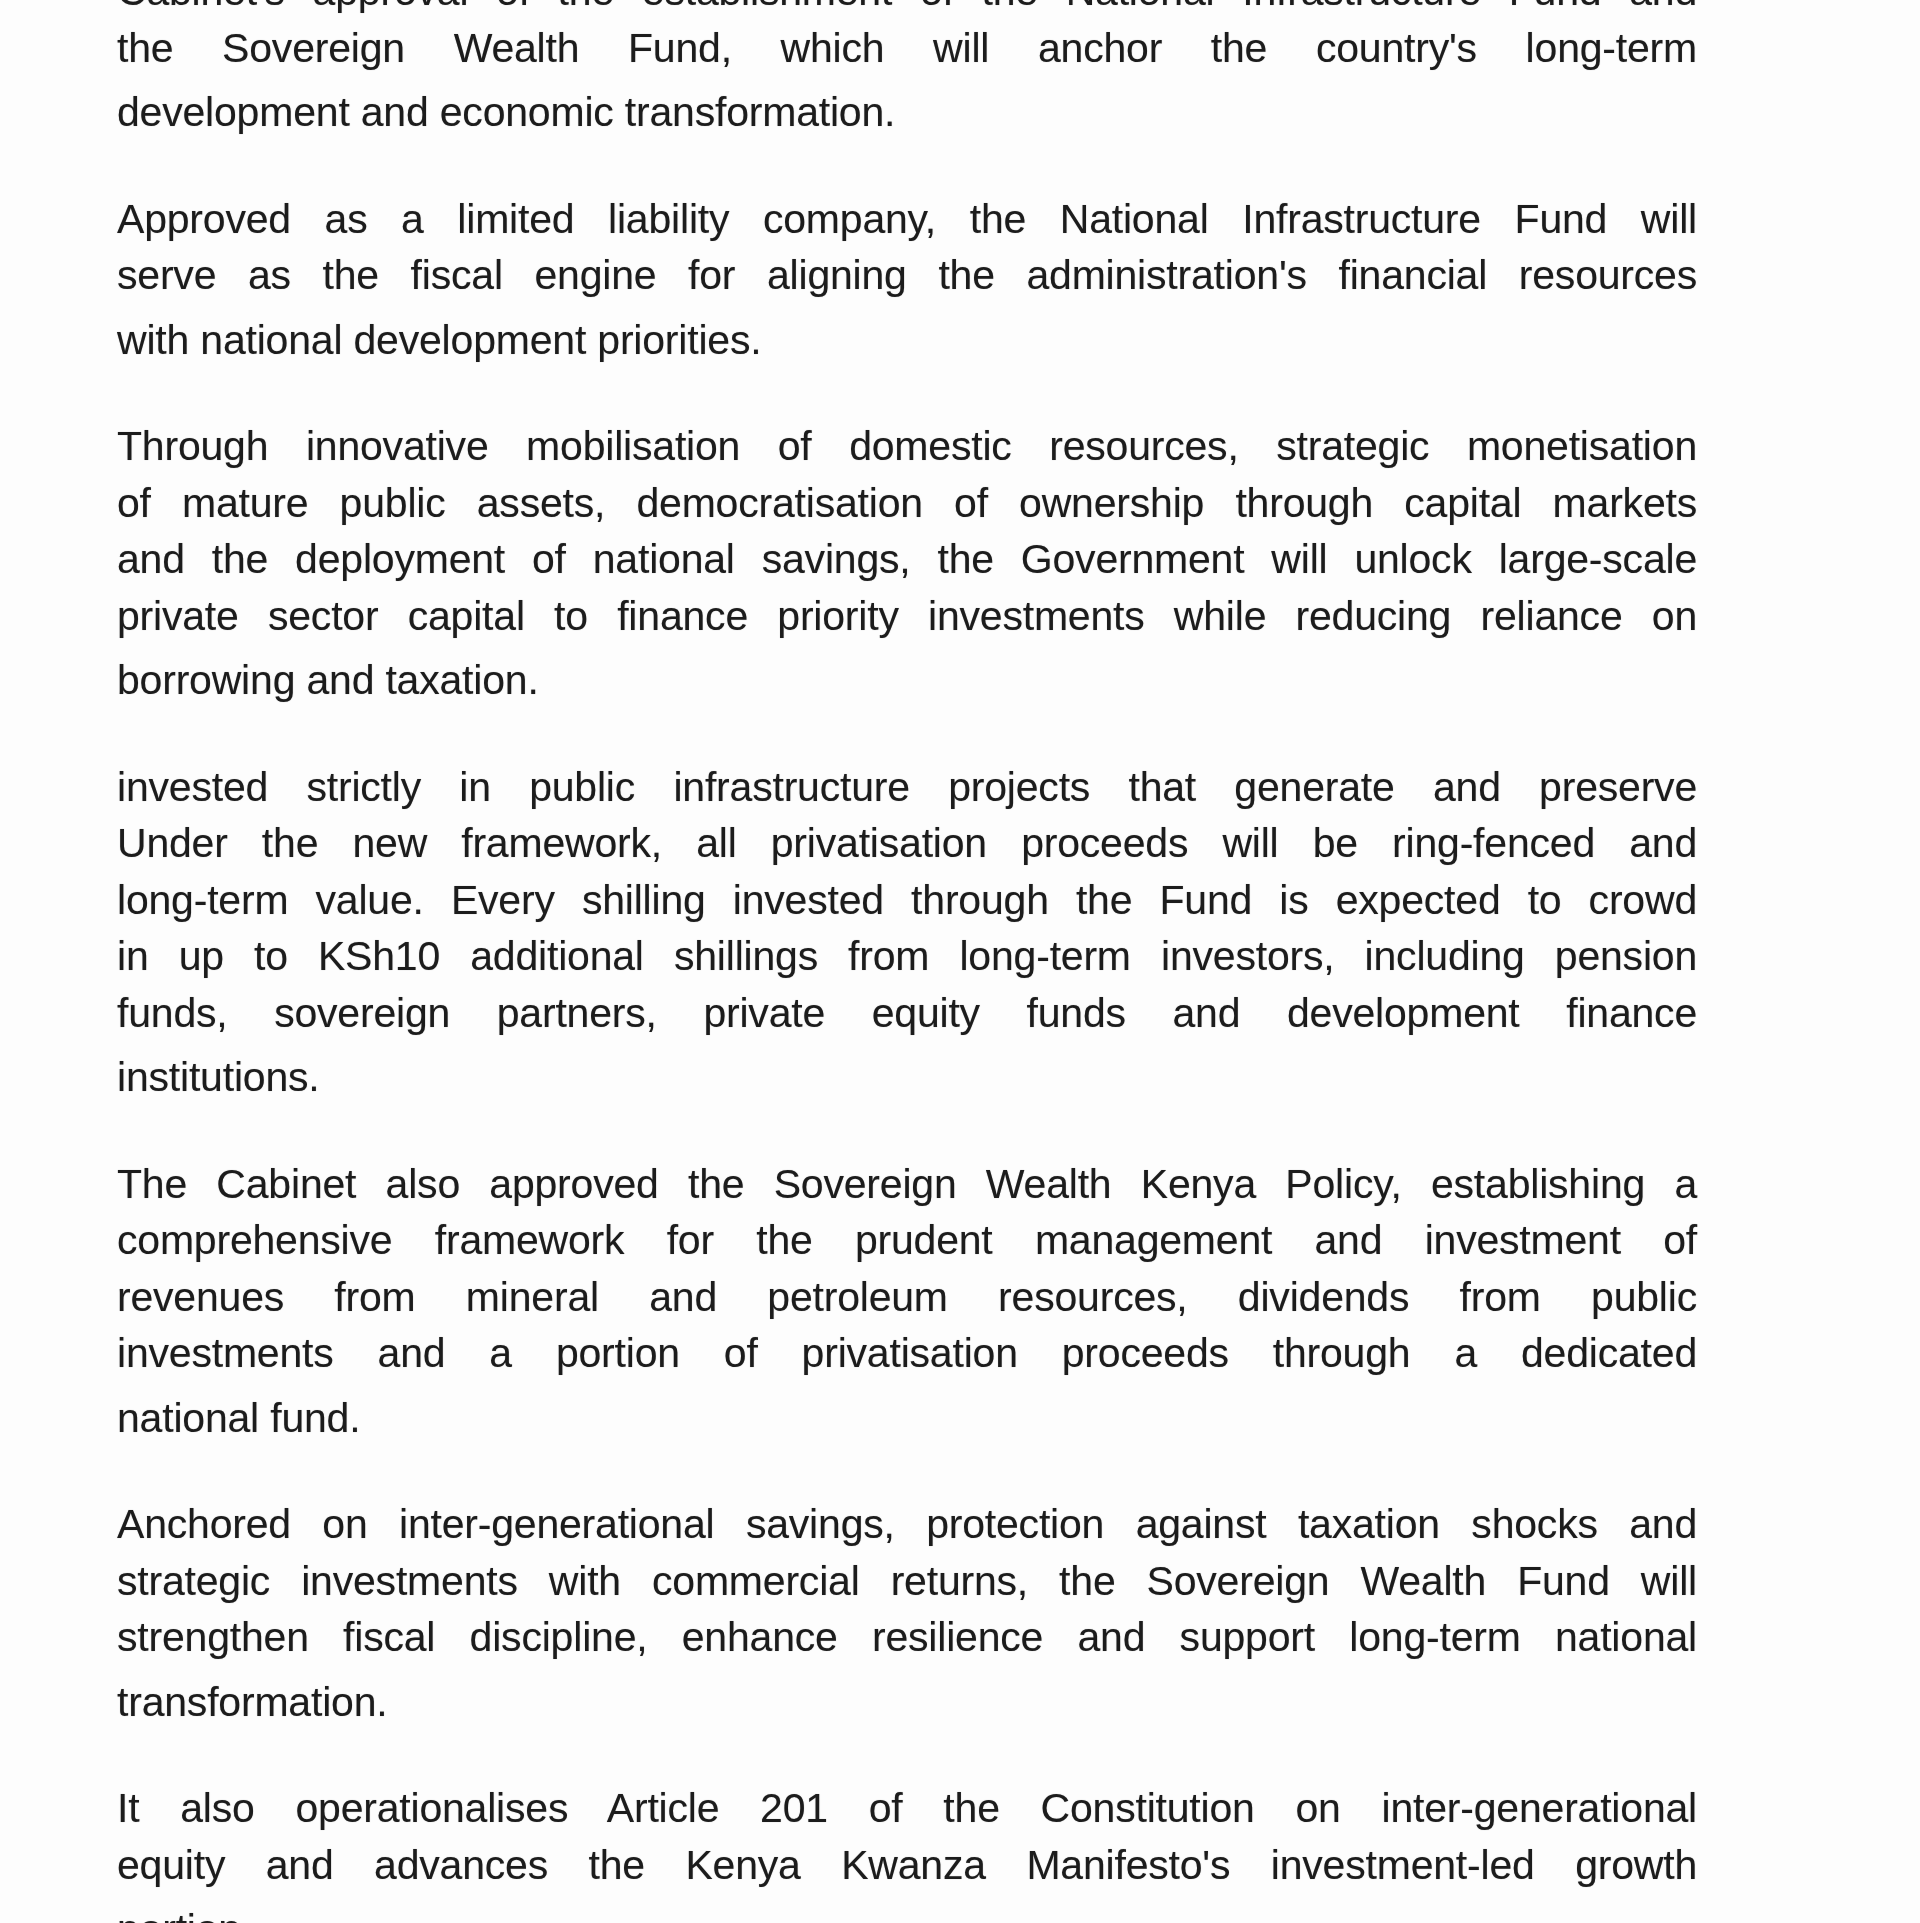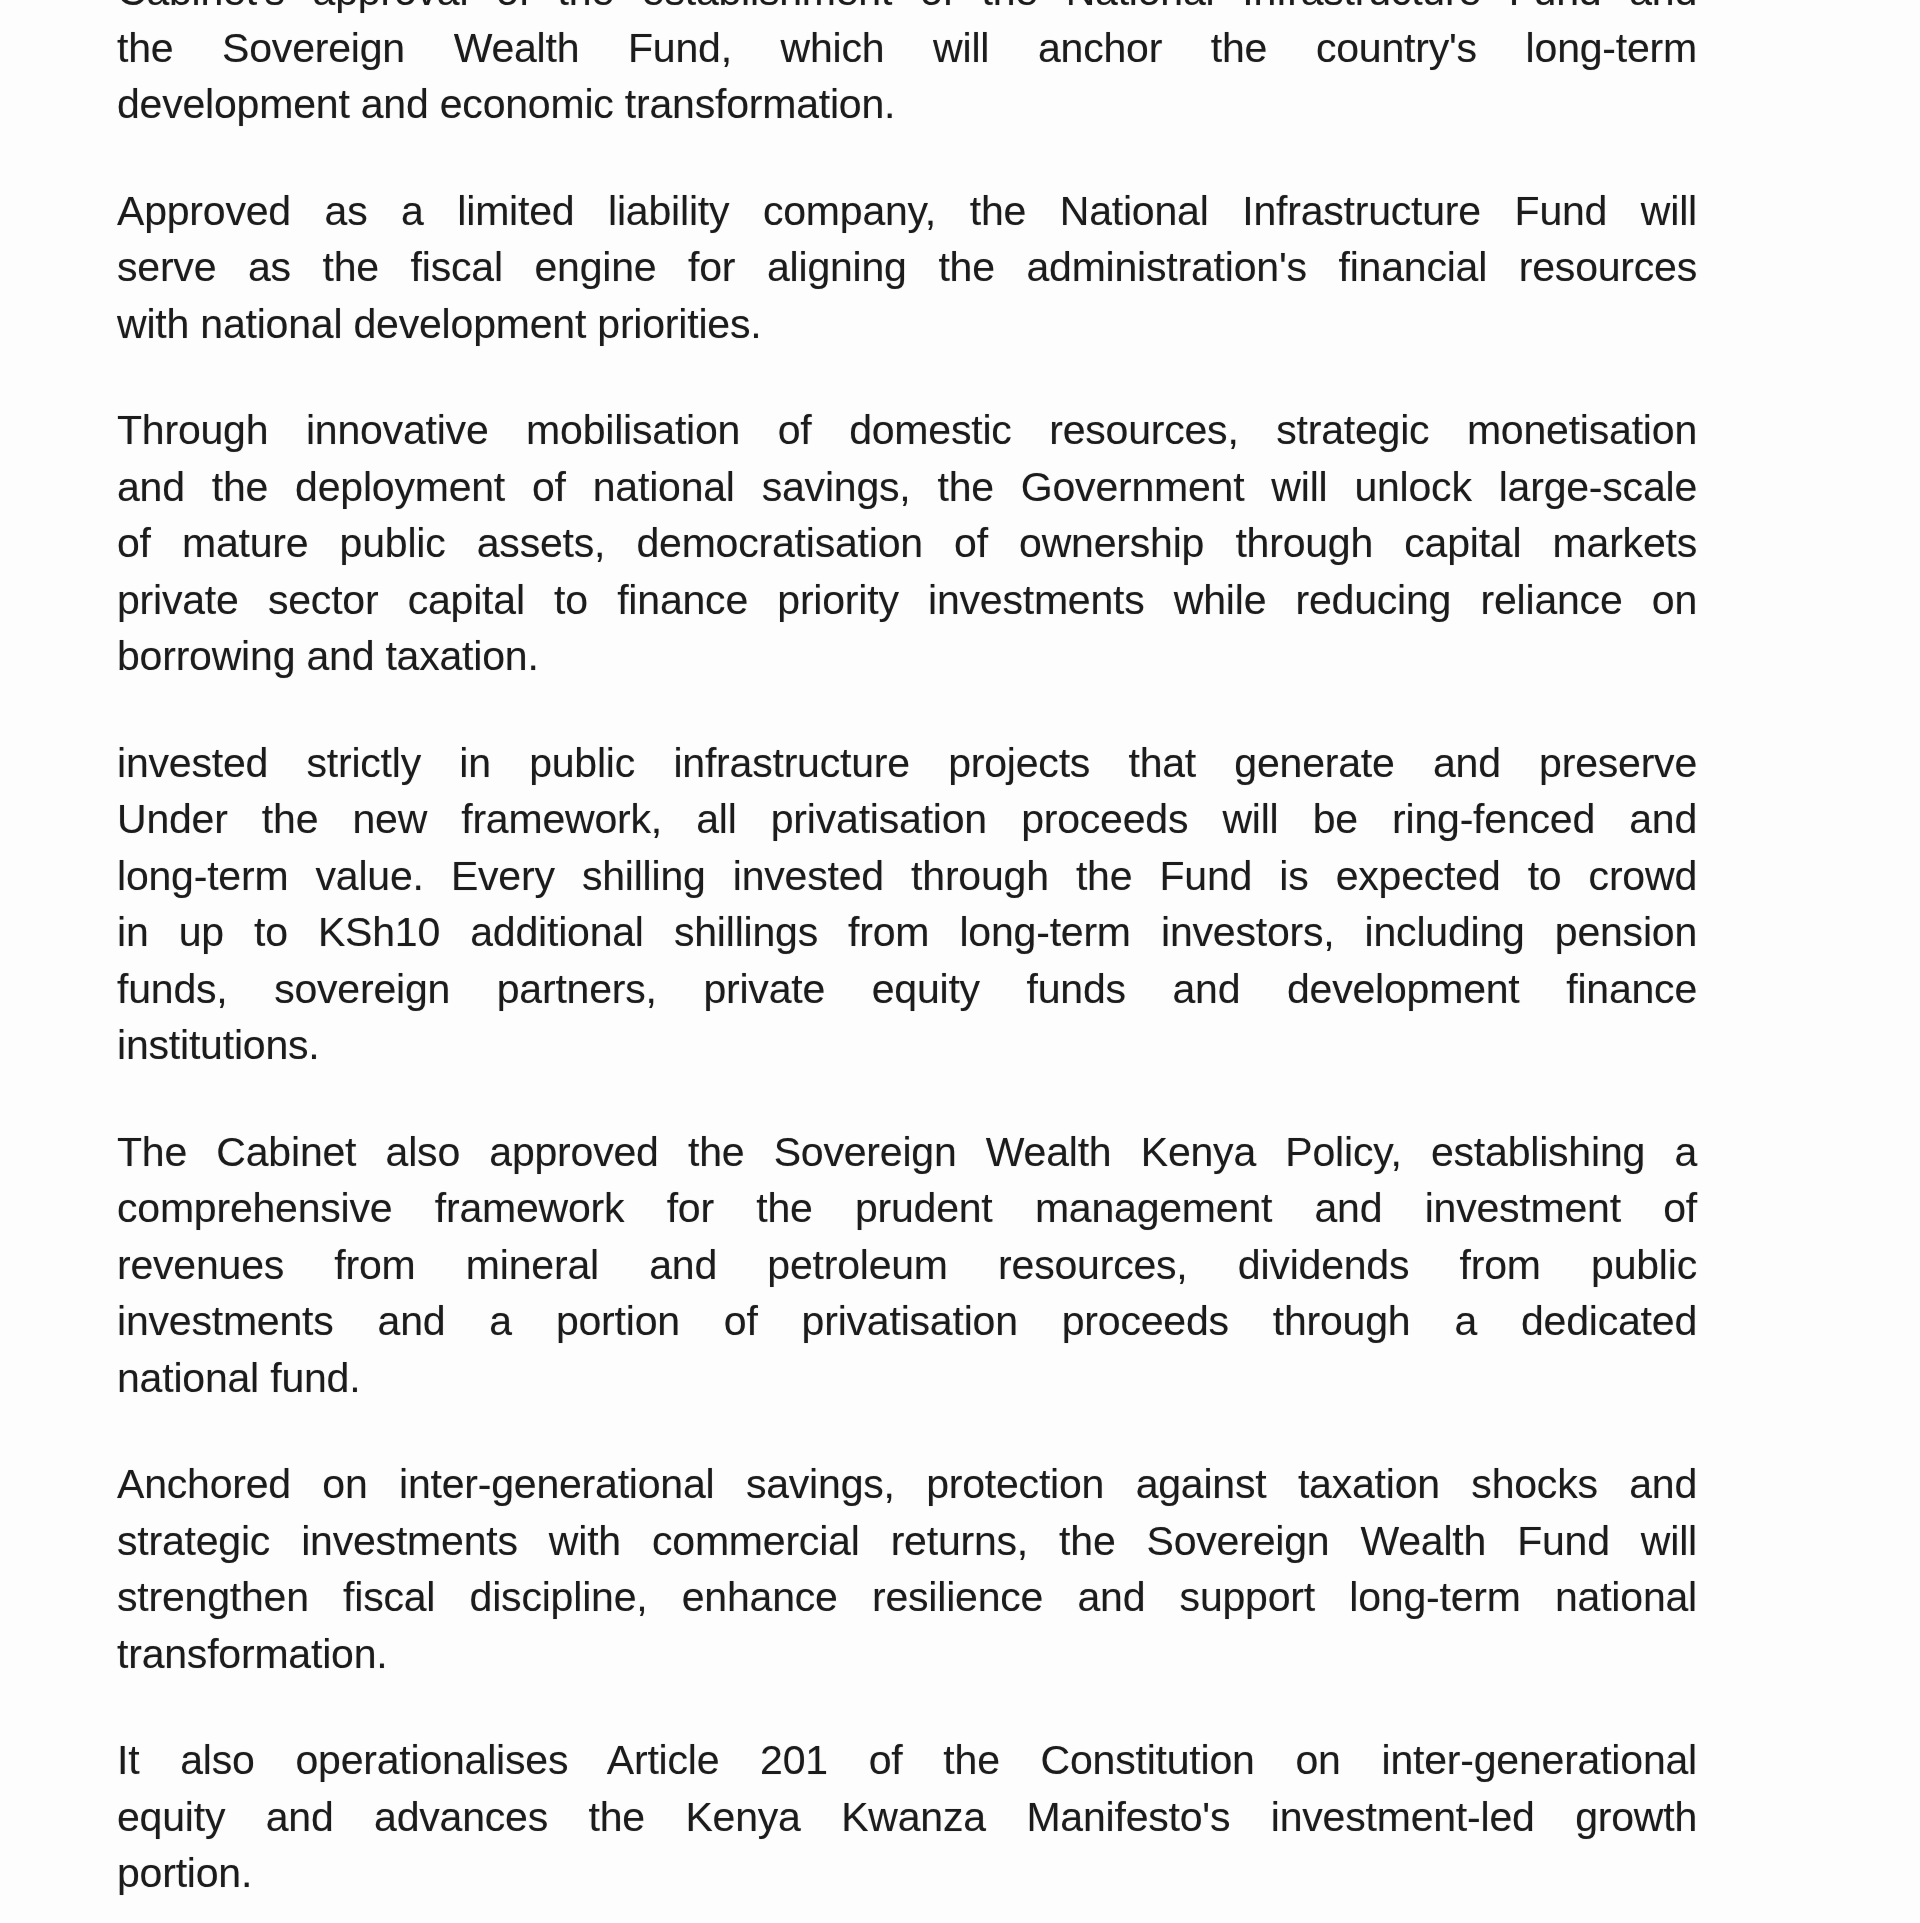--- a/index.html
+++ b/index.html
@@ -28,40 +28,41 @@
   .doc-paragraph {
     margin: 0 0 50px 0;
   }
   .doc-line {
     text-align: justify;
     text-align-last: justify;  
     white-space: normal;
   }
   .doc-line.last {
     text-align-last: left;     
+    margin-top: 8px;
   }
 </style>
 </head>
 <body>
 
 <div class="doc-page" id="doc" style="background: rgb(253, 253, 253); color: rgb(28, 28, 28);">
     <div class="doc-paragraph">
       <div class="doc-line">Cabinet's approval of the establishment of the National Infrastructure Fund and</div>
       <div class="doc-line">the Sovereign Wealth Fund, which will anchor the country's long-term</div>
       <div class="doc-line last">development and economic transformation.</div>
     </div>
     <div class="doc-paragraph">
       <div class="doc-line">Approved as a limited liability company, the National Infrastructure Fund will</div>
       <div class="doc-line">serve as the fiscal engine for aligning the administration's financial resources</div>
       <div class="doc-line last">with national development priorities.</div>
     </div>
     <div class="doc-paragraph">
       <div class="doc-line">Through innovative mobilisation of domestic resources, strategic monetisation</div>
+      <div class="doc-line">of mature public assets, democratisation of ownership through capital markets</div>
       <div class="doc-line">and the deployment of national savings, the Government will unlock large-scale</div>
-      <div class="doc-line">of mature public assets, democratisation of ownership through capital markets</div>
       <div class="doc-line">private sector capital to finance priority investments while reducing reliance on</div>
       <div class="doc-line last">borrowing and taxation.</div>
     </div>
     <div class="doc-paragraph">
       <div class="doc-line">invested strictly in public infrastructure projects that generate and preserve</div>
       <div class="doc-line">Under the new framework, all privatisation proceeds will be ring-fenced and</div>
       <div class="doc-line">long-term value. Every shilling invested through the Fund is expected to crowd</div>
       <div class="doc-line">in up to KSh10 additional shillings from long-term investors, including pension</div>
       <div class="doc-line">funds, sovereign partners, private equity funds and development finance</div>
       <div class="doc-line last">institutions.</div>

